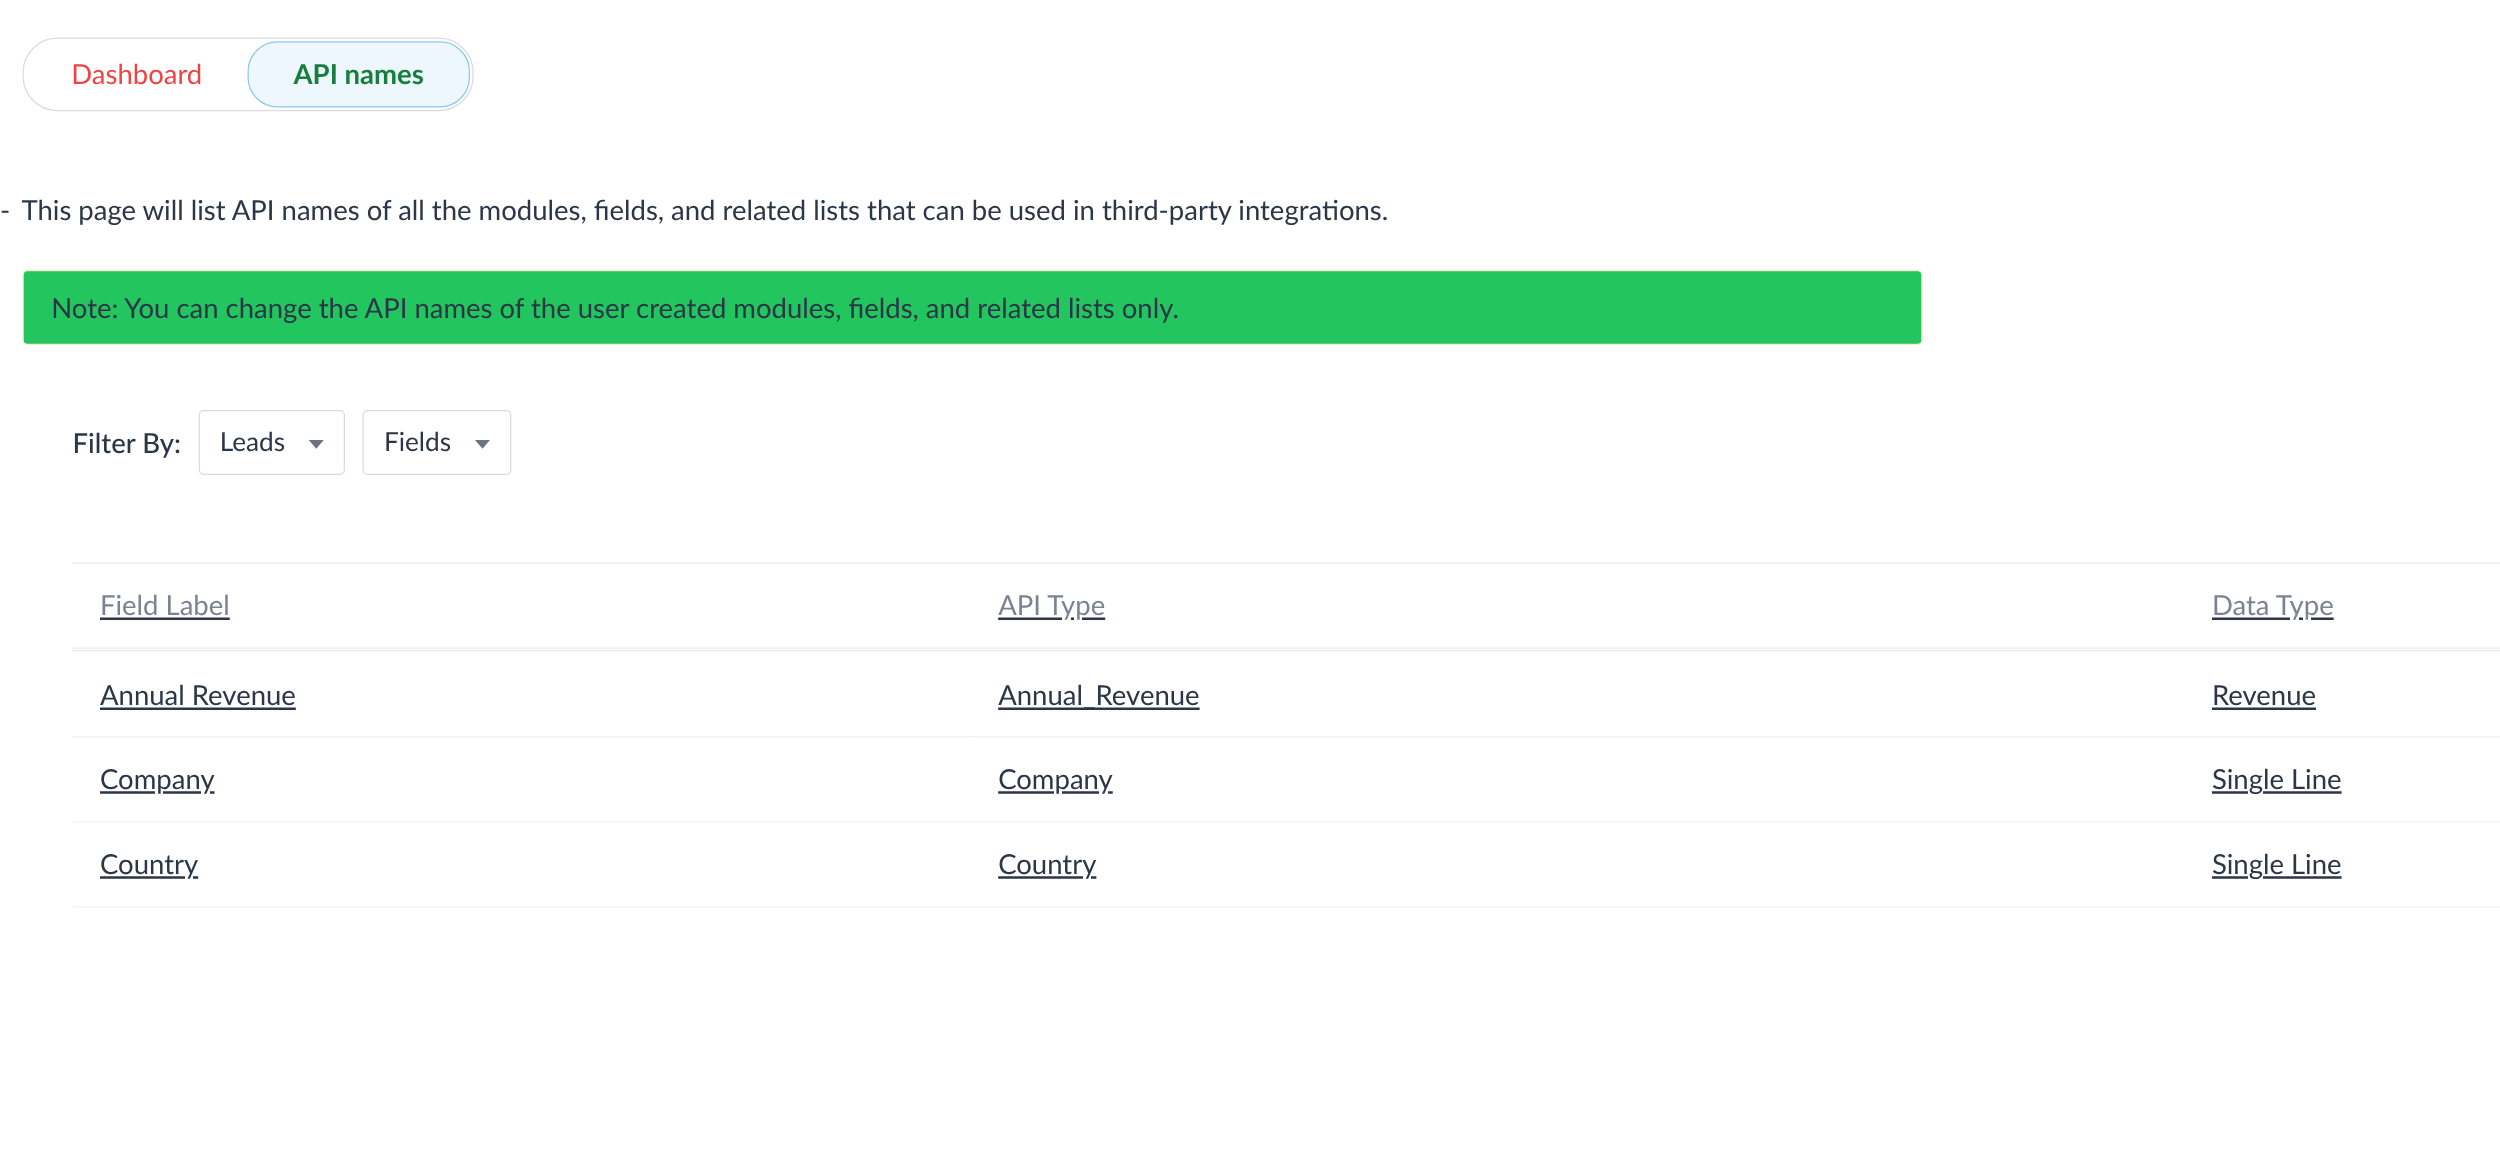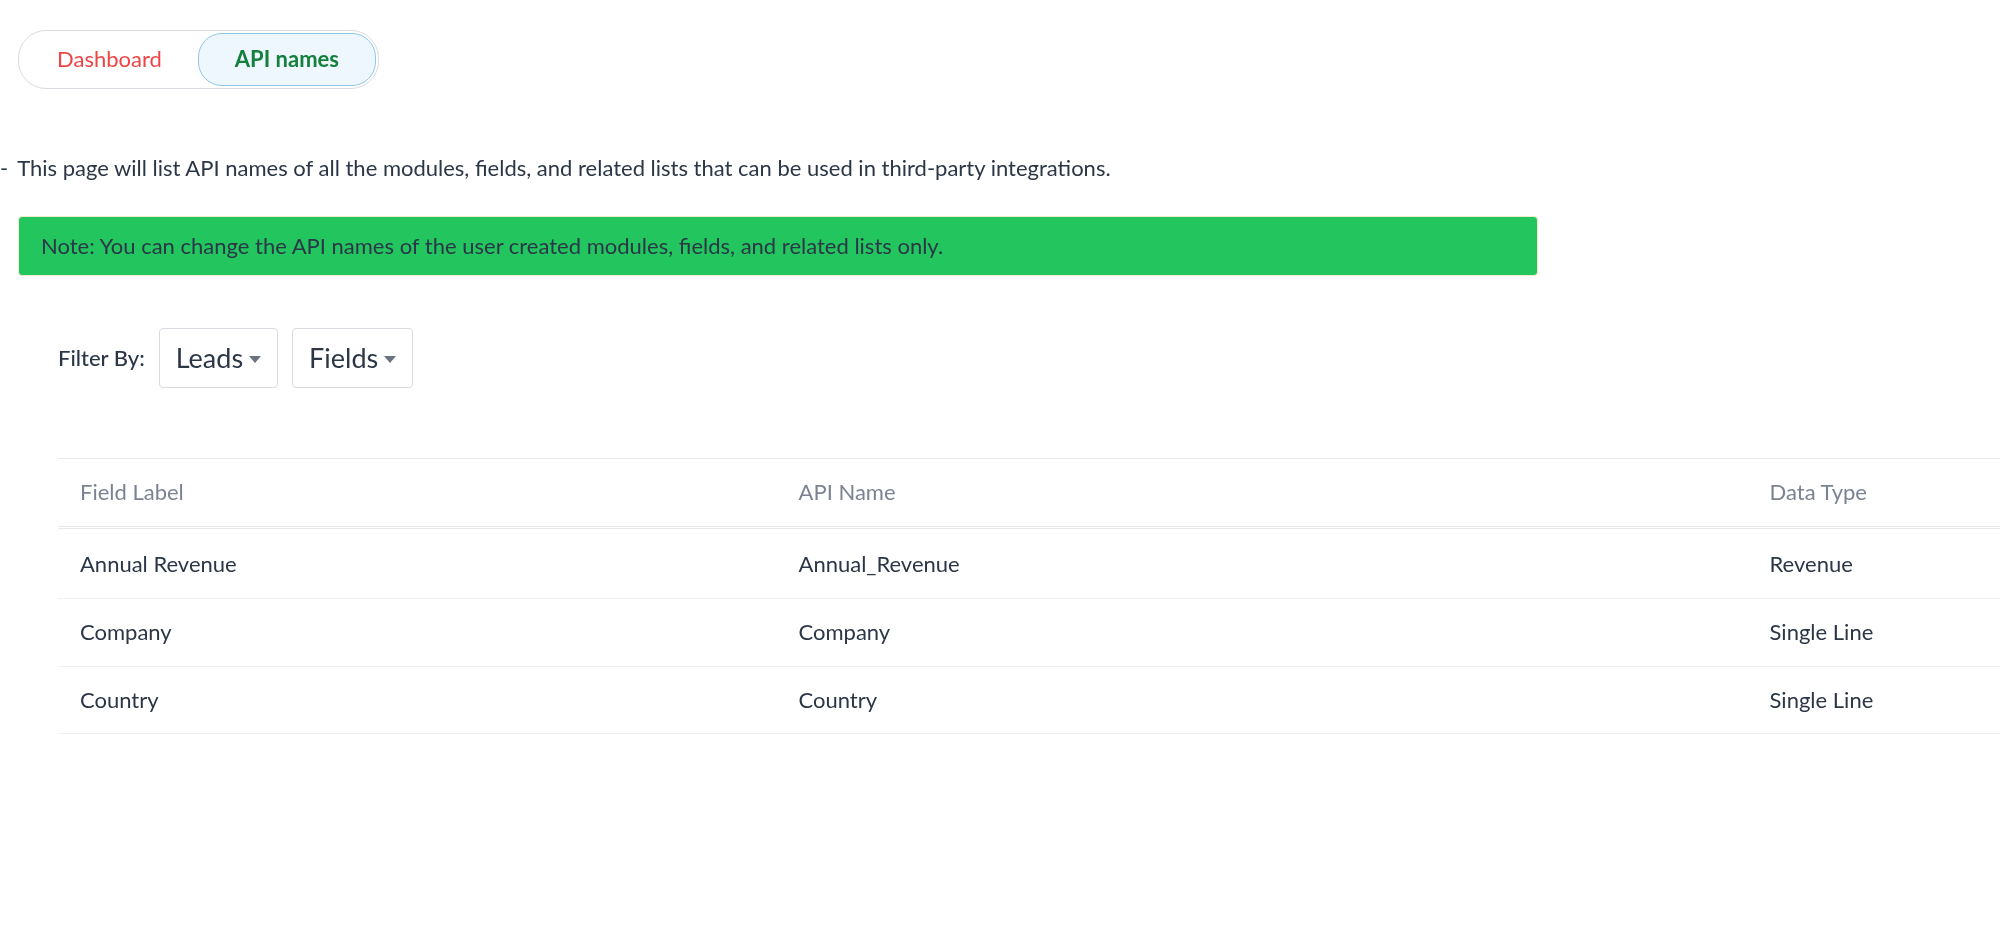--- a/index.html
+++ b/index.html
@@ -77,42 +77,43 @@
       margin: 52px 0 0 58px;
     }
     .filter-label {
       font-size: 22px;
       color: #2b3647;
       font-weight: 500;
     }
     .select {
       display: inline-flex;
       align-items: center;
-      gap: 6px;
+      gap: 19px;
       border: 1px solid #d9dbe0;
       border-radius: 4px;
       padding: 10px 16px;
-      font-size: 27px;
+      font-size: 21px;
       color: #2b3647;
       cursor: pointer;
       background: #ffffff;
     }
     .caret {
       width: 0;
       height: 0;
       border-left: 6px solid transparent;
       border-right: 6px solid transparent;
       border-top: 7px solid #6b7280;
       margin-top: 2px;
     }
 
     
     .table-wrap {
       margin: 70px 0 0 58px;
       border-top: 1px solid #e6e8eb;
+      text-decoration: underline;
     }
     table {
       width: 100%;
       border-collapse: collapse;
     }
     thead th {
       text-align: left;
       font-weight: 400;
       color: #7b8393;
       font-size: 22px;
@@ -175,21 +176,21 @@
       <span>Fields</span>
       <span class="caret"></span>
     </div>
   </div>
 
   <div class="table-wrap">
     <table>
       <thead>
         <tr>
           <th class="col-label">Field Label</th>
-          <th class="col-api">API Name</th>
+          <th class="col-api">API Type</th>
           <th class="col-type">Data Type</th>
         </tr>
       </thead>
       <tbody id="table-body">
       <tr>
             <td class="col-label">Annual Revenue</td>
             <td class="col-api">Annual_Revenue</td>
             <td class="col-type">Revenue</td>
           </tr>
           <tr>

